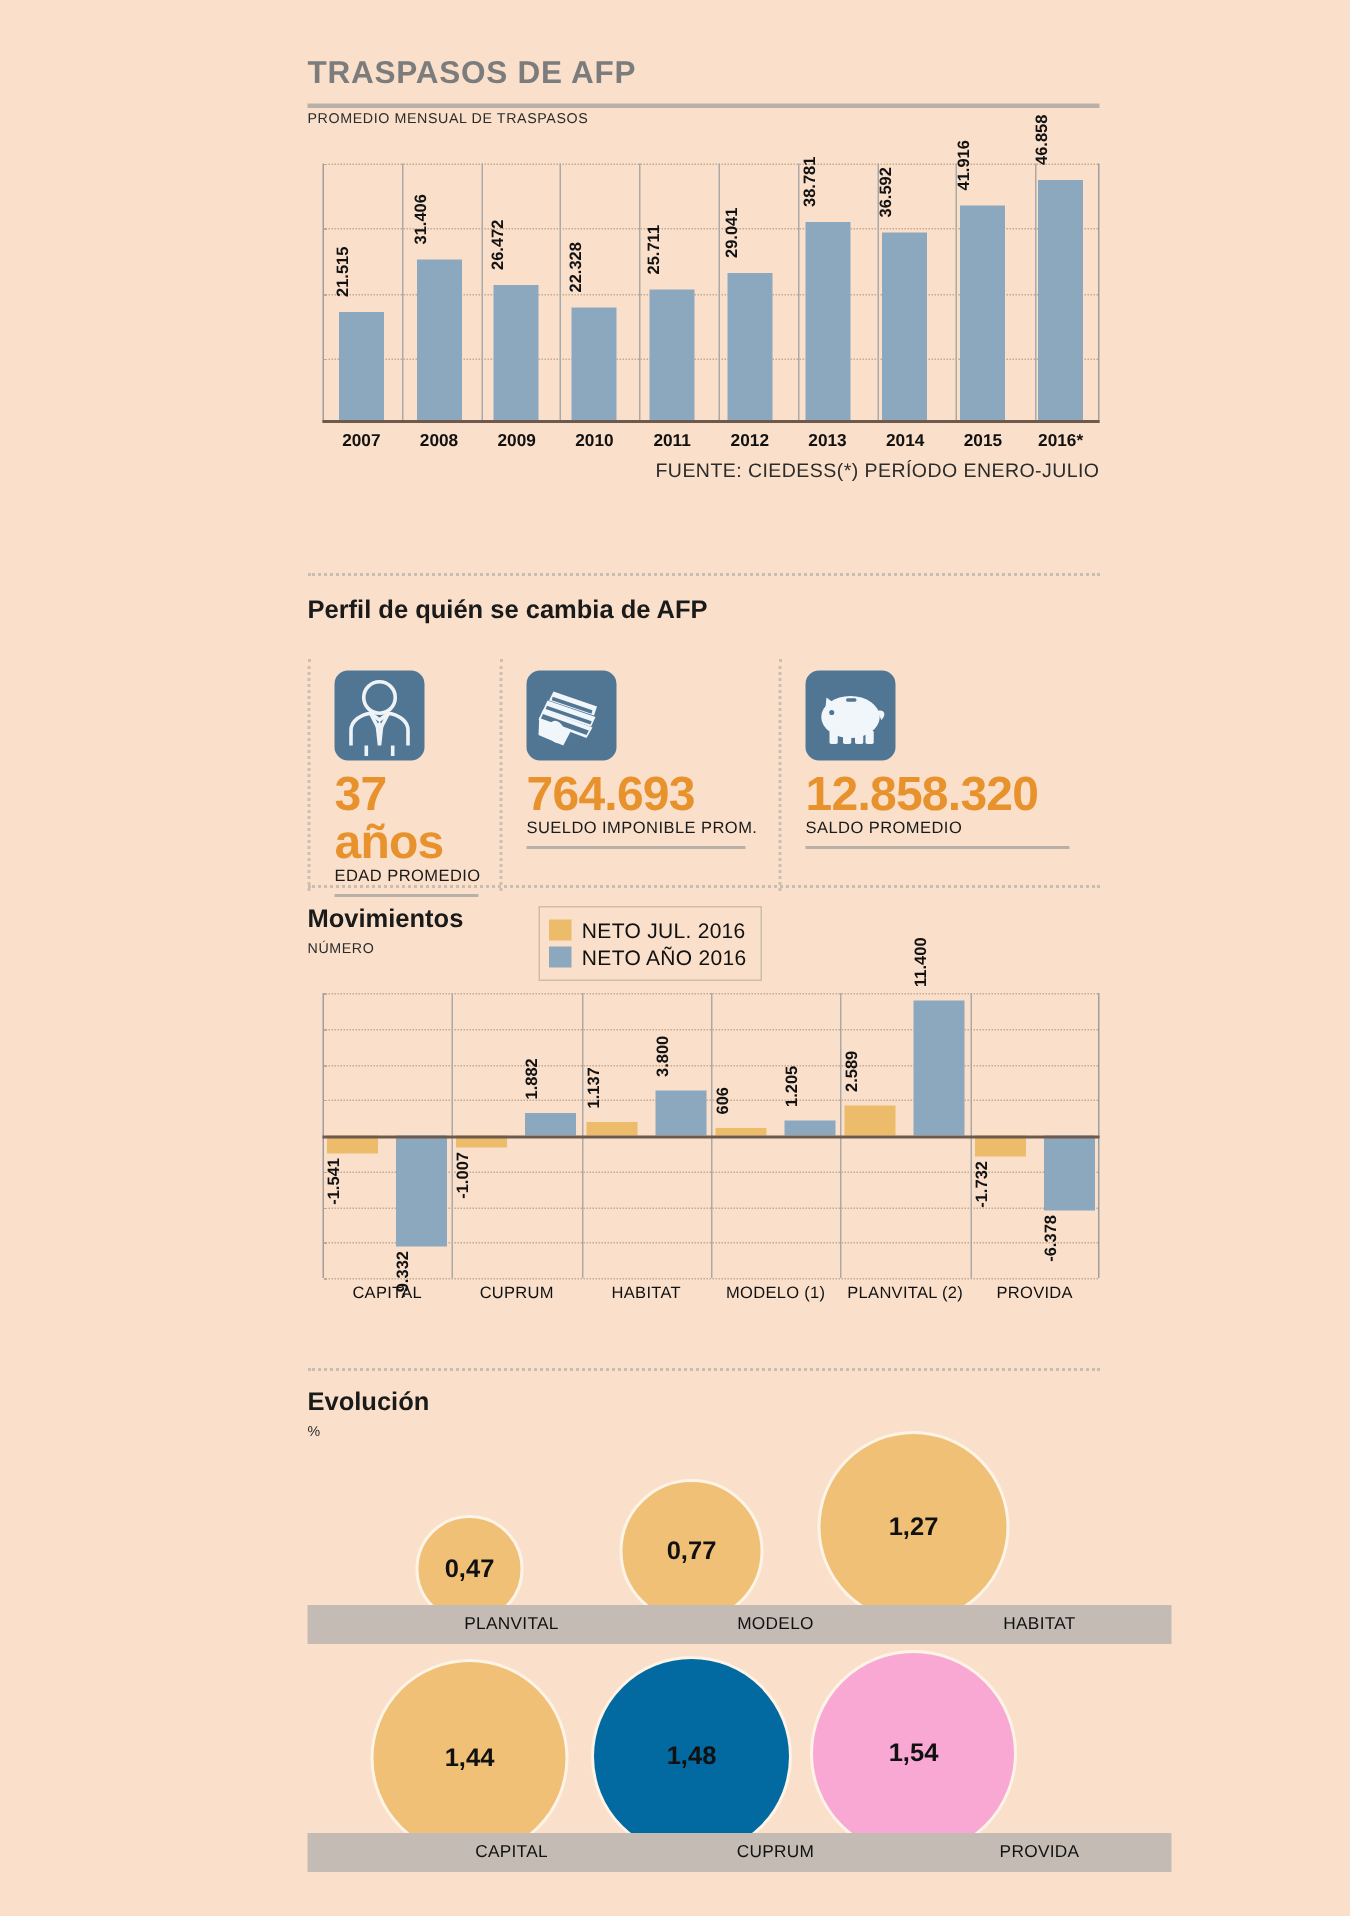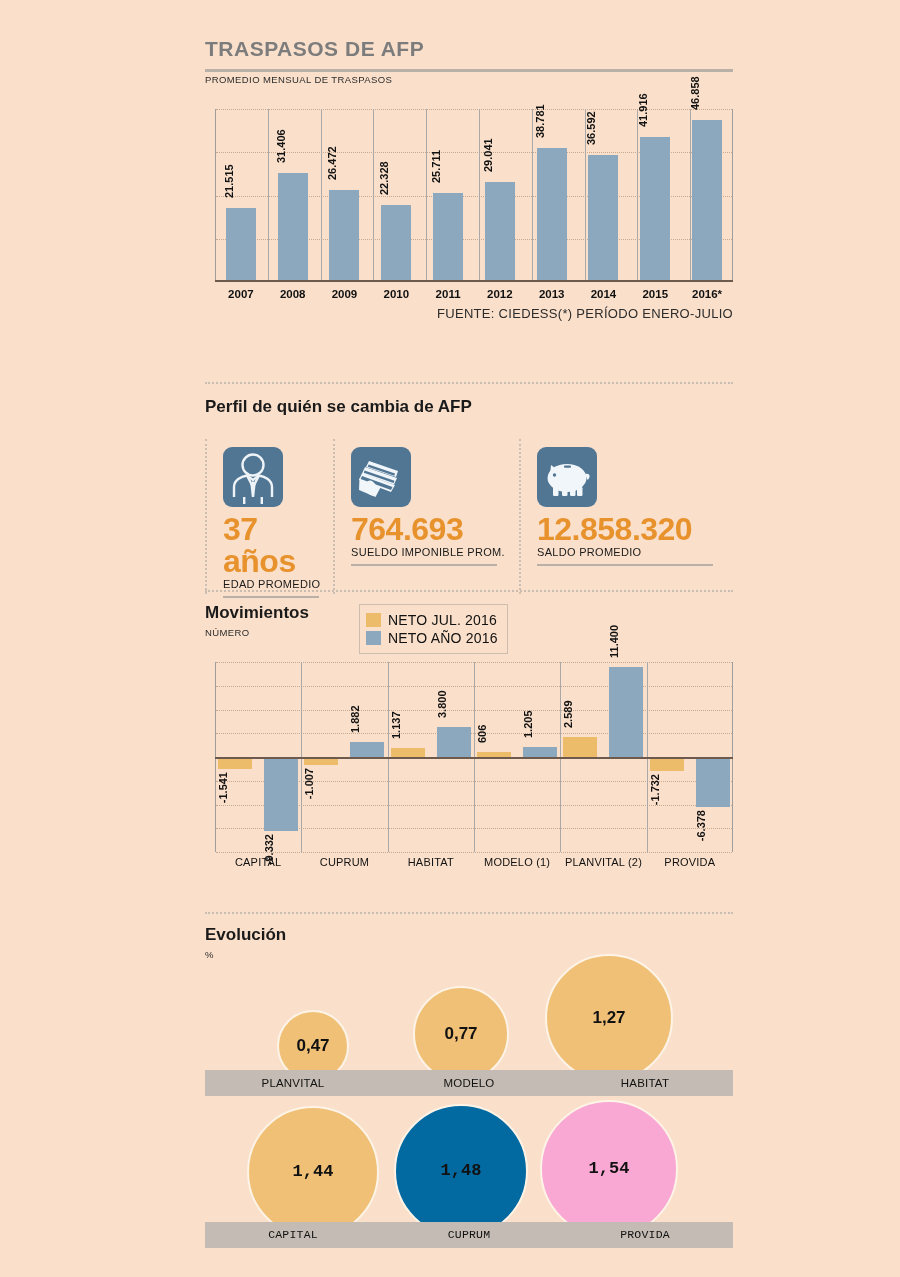--- a/index.html
+++ b/index.html
@@ -74,21 +74,21 @@
   .bslot{position:relative;width:34px;height:100%;}
   .bar-abs{position:absolute;left:0;width:34px;}
   .mov-cats{position:absolute;left:10px;right:0;top:194px;display:flex;}
   .mov-cats span{flex:1;text-align:center;font-size:11px;letter-spacing:.2px;color:#111;}
 
   
   .com-row{position:relative;height:128px;}
   .circ{position:absolute;border-radius:50%;background:#f0c077;border:2px solid #fdf3e6;
         display:flex;align-items:center;justify-content:center;
         font-size:17px;font-weight:bold;color:#111;}
-  .band{position:absolute;left:0;width:528px;height:26px;background:#c4bcb4;display:flex;}
+  .band{position:absolute;left:0;width:528px;height:26px;background:#c4bcb4;display:flex;padding-left:48px;}
   .band span{flex:1;text-align:center;font-size:11.5px;line-height:26px;color:#111;letter-spacing:.2px;}
 </style>
 </head>
 <body>
 
 <div class="page">
 
   <div class="wrap" style="top:0;">
     <div class="main-title">TRASPASOS DE AFP</div>
     <div class="title-rule"></div>
@@ -391,21 +391,21 @@
         </div>
         <div class="circ" style="width: 124px; height: 124px; left: 340px; top: -14px; background: rgb(240, 192, 119);">
           <span>1,27</span>
         </div>
         <div class="band" id="com-band-1" style="top:102px;">
           <span>PLANVITAL</span>
           <span>MODELO</span>
           <span>HABITAT</span>
         </div>
     </div>
-    <div class="com-row" id="com-row-2" style="margin-top:14px;height:140px;font-family:Liberation Mono, monospace;">
+    <div class="com-row" id="com-row-2" style="margin-top:14px;height:140px;">
       <div class="circ" style="width: 128px; height: 128px; left: 42px; top: -4px; background: rgb(240, 192, 119);">
           <span>1,44</span>
         </div>
         <div class="circ" style="width: 130px; height: 130px; left: 189px; top: -6px; background: #0369a1;">
           <span>1,48</span>
         </div>
         <div class="circ" style="width: 134px; height: 134px; left: 335px; top: -10px; background: #f9a8d4;">
           <span>1,54</span>
         </div>
         <div class="band" id="com-band-2" style="top:112px;">

